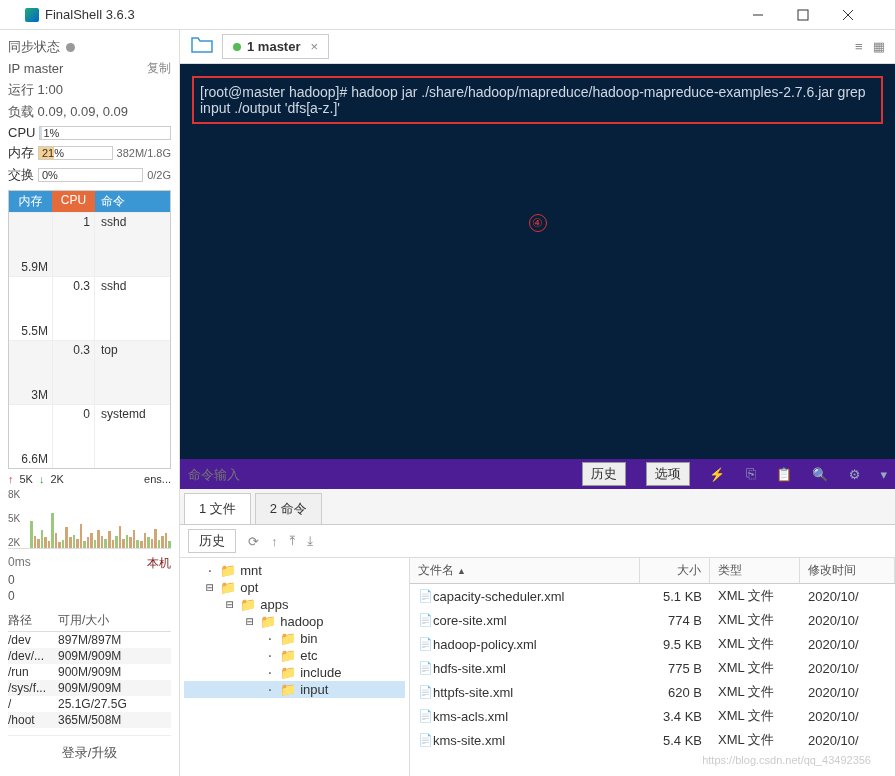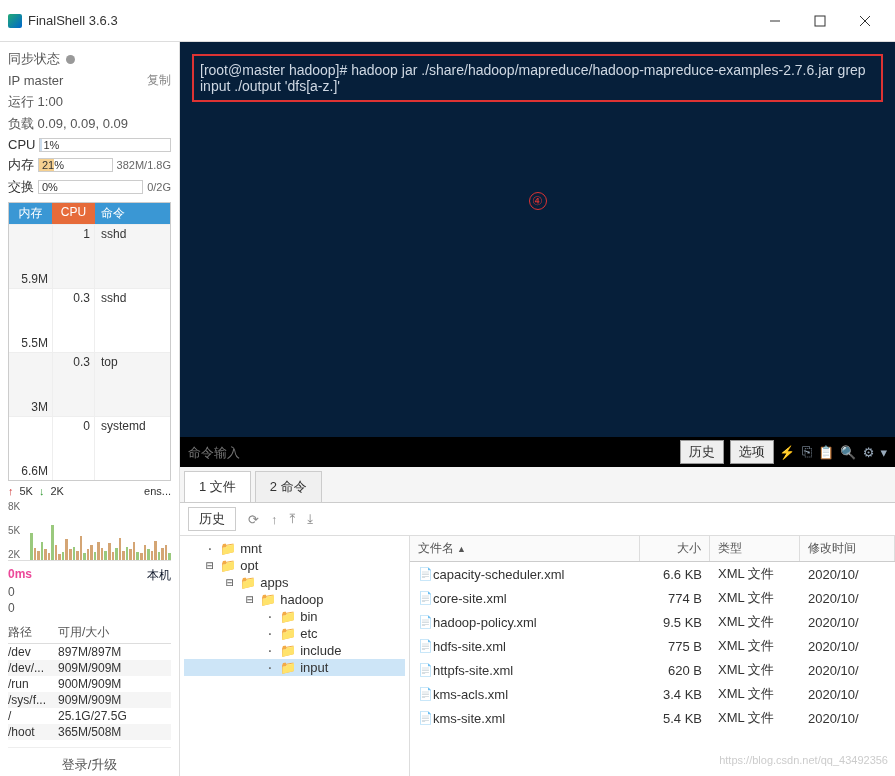--- a/index.html
+++ b/index.html
@@ -1,19 +1,19 @@
 <!DOCTYPE html>
 <html><head>
 <meta charset="utf-8">
 <style>
 * { margin: 0; padding: 0; box-sizing: border-box; font-family: -apple-system, "Segoe UI", Arial, sans-serif; }
 body { background: #fff; font-size: 13px; color: #333; width: 895px; height: 776px; overflow: hidden; position: relative; }
 
 
-.titlebar { height: 42px; display: flex; align-items: center; padding: 0 8px; border-bottom: 1px solid #ddd; }
+.titlebar { height: 30px; display: flex; align-items: center; padding: 0 25px; border-bottom: 1px solid #ddd; }
 .titlebar .logo { width: 14px; height: 14px; background: linear-gradient(135deg,#2a7,#06c); margin-right: 6px; border-radius:2px;}
 .titlebar .title { flex: 1; font-size: 13px; }
 .winbtns { display: flex; gap: 0; }
 .winbtn { width: 45px; height: 30px; display: flex; align-items: center; justify-content: center; color:#333; }
 .winbtn svg { width:12px; height:12px; }
 
 .main { display: flex; height: calc(100% - 30px); }
 
 
 .sidebar { width: 180px; border-right: 1px solid #ddd; padding: 6px 8px; font-size: 13px; overflow: hidden; display:flex; flex-direction:column;}
@@ -42,22 +42,22 @@
 
 .netrow{display:flex;gap:6px;align-items:center;margin-top:4px;font-size:11px;}
 .up{color:#c33;} .down{color:#393;}
 .chart-mini{height:60px;margin-top:4px;position:relative;border-bottom:1px solid #ddd;}
 .yaxis{position:absolute;left:0;top:0;font-size:10px;color:#666;display:flex;flex-direction:column;justify-content:space-between;height:100%;}
 .bars{position:absolute;left:22px;right:0;bottom:0;height:100%;display:flex;align-items:flex-end;gap:1px;}
 .bars .b{width:3px;background:#d4a574;}
 .bars .b.g{background:#9ac97d;}
 
 .pingrow{display:flex;margin-top:6px;font-size:12px;}
-.ping{color:#ec4899;font-weight:bold;}
-.local{margin-left:auto;color:#0f172a;}
+.ping{color:#737373;}
+.local{margin-left:auto;color:#7f1d1d;}
 .zeros{font-size:12px;color:#555;margin:1px 0;}
 
 .pathtable{margin-top:6px;font-size:12px;}
 .pthdr{display:flex;border-bottom:1px solid #ddd;padding:2px 0;color:#555;}
 .pthdr div:first-child{width:50px;}
 .ptr{display:flex;padding:1px 0;}
 .ptr:nth-child(even){background:#f5f5f5;}
 .ptr div:first-child{width:50px;}
 
 .loginbtn{text-align:center;padding:8px;margin-top:auto;color:#555;border-top:1px solid #eee;}
@@ -68,21 +68,21 @@
 .folder-icon{color:#3a97d4;}
 .tab { padding: 4px 10px; border:1px solid #ccc; display:flex; align-items:center; gap:6px; background:#fff;}
 .tab .dot{width:8px;height:8px;border-radius:50%;background:#5b5;}
 .tab-close{color:#888;margin-left:4px;}
 .rightbtns{margin-left:auto;display:flex;gap:10px;color:#888;}
 
 .terminal { background:#061f3a; color:#cfd8e3; font-family:'Consolas','Courier New',monospace; font-size:14px; padding:10px; height:395px; position:relative;}
 .termbox{border:2px solid #d33; padding:6px; margin:2px;}
 .circle4{position:absolute;left:50%;top:150px;transform:translateX(-50%);color:#d33;border:1px solid #d33;border-radius:50%;width:18px;height:18px;display:flex;align-items:center;justify-content:center;font-size:12px;}
 
-.terminput{height:30px;background:#000000;display:flex;align-items:center;padding:0 8px;gap:6px;color:#aaa;}
+.terminput{height:30px;background:#4c1d95;display:flex;align-items:center;padding:0 8px;gap:20px;color:#aaa;}
 .terminput input{flex:1;background:transparent;border:none;color:#aaa;font-size:13px;outline:none;}
 .terminput .btn{background:#eee;color:#333;padding:2px 8px;border:1px solid #999;}
 .terminput .ico{color:#9ab;cursor:pointer;}
 .terminput .bolt{color:#6c3;}
 
 .filetabs{display:flex;border-bottom:1px solid #ccc;background:#f5f5f5;}
 .filetab{padding:6px 14px;border:1px solid #ccc;border-bottom:none;background:#fff;margin-top:4px;margin-left:4px;}
 .filetab.inactive{background:#f0f0f0;}
 
 .pathbar{display:flex;align-items:center;padding:4px 8px;border-bottom:1px solid #ddd;gap:6px;}
@@ -102,21 +102,21 @@
 .flhdr{display:flex;border-bottom:1px solid #ccc;background:#fafafa;font-size:12px;color:#555;}
 .flhdr div{padding:4px 8px;border-right:1px solid #ddd;}
 .flhdr .sortarr{font-size:9px;margin-left:3px;}
 .flrow{display:flex;font-size:13px;padding:1px 0;align-items:center;}
 .flrow div{padding:2px 8px;}
 .fname{width:230px;display:flex;align-items:center;}
 .fsize{width:70px;text-align:right;}
 .ftype{width:90px;}
 .ftime{flex:1;}
 .fileicon{color:#5a9bc9;font-size:12px;}
-.watermark{position:absolute;right:7px;bottom:10px;color:#ccc;font-size:11px;}
+.watermark{position:absolute;right:24px;bottom:10px;color:#ccc;font-size:11px;}
 </style>
 </head>
 <body>
 
 <div class="titlebar">
   <div class="logo"></div>
   <div class="title">FinalShell 3.6.3</div>
   <div class="winbtns">
     <div class="winbtn">
         <svg viewBox="0 0 12 12">
@@ -301,20 +301,34 @@
             <div>/hoot</div>
             <div>365M/508M</div>
           </div>
         </div>
     </div>
 
     <div class="loginbtn">登录/升级</div>
   </div>
 
   <div class="right-area">
+    <div class="tabbar">
+      <span class="folder-icon"><svg width="24" height="18" viewBox="0 0 24 18">
+            <path d="M2 2h6l2 3h12v11H2z" fill="none" stroke="#3a97d4" stroke-width="1.5"></path>
+          </svg></span>
+      <div class="tab">
+        <span class="dot"></span>
+        <b>1 master</b>
+        <span class="tab-close">×</span>
+      </div>
+      <div class="rightbtns">
+        <span>≡</span>
+        <span>▦</span>
+      </div>
+    </div>
 
     <div class="terminal">
       <div class="termbox">
         <span>[root@master hadoop]# hadoop jar ./share/hadoop/mapreduce/hadoop-mapreduce-examples-2.7.6.jar grep input ./output 'dfs[a-z.]'</span>
       </div>
       <div class="circle4">④</div>
     </div>
 
     <div class="terminput">
       <input placeholder="命令输入" style="">
@@ -390,21 +404,21 @@
               <span>文件名</span>
               <span class="sortarr">▲</span>
             </div>
           <div class="fsize">大小</div>
           <div class="ftype">类型</div>
           <div class="ftime">修改时间</div>
         </div>
         <div id="filerows">
             <div class="flrow">
               <div class="fname"><span class="fileicon">📄</span>capacity-scheduler.xml</div>
-              <div class="fsize">6.6 KB</div>
+              <div class="fsize">5.1 KB</div>
               <div class="ftype">XML 文件</div>
               <div class="ftime">2020/10/</div>
             </div>
             <div class="flrow">
               <div class="fname"><span class="fileicon">📄</span>core-site.xml</div>
               <div class="fsize">774 B</div>
               <div class="ftype">XML 文件</div>
               <div class="ftime">2020/10/</div>
             </div>
             <div class="flrow">

